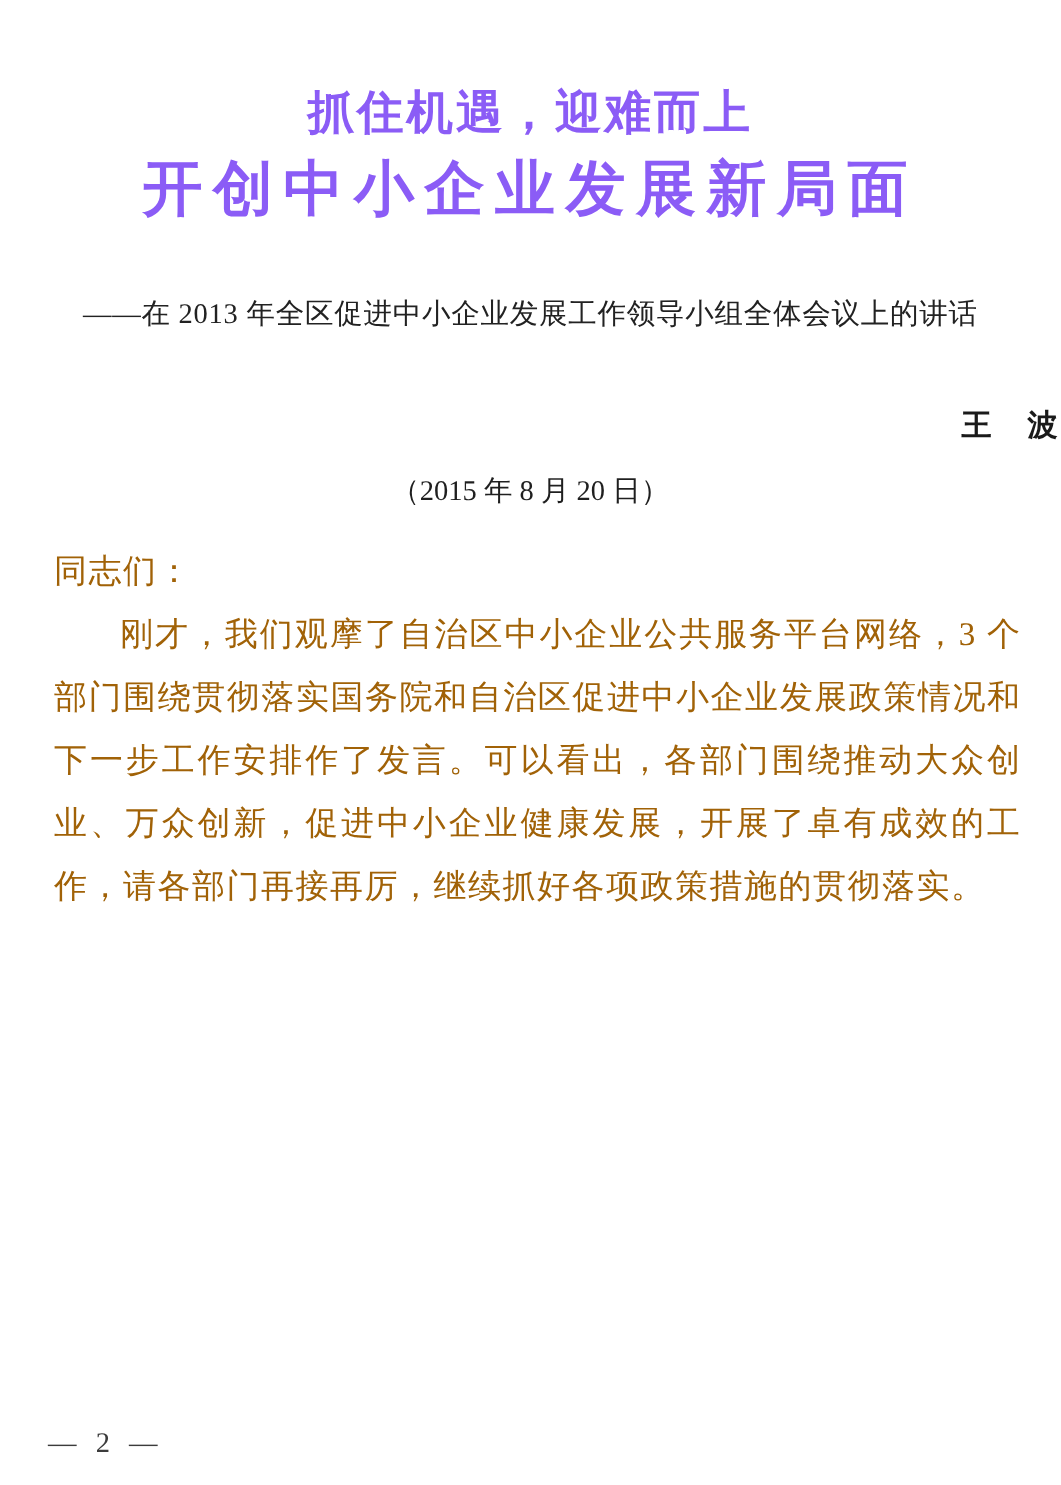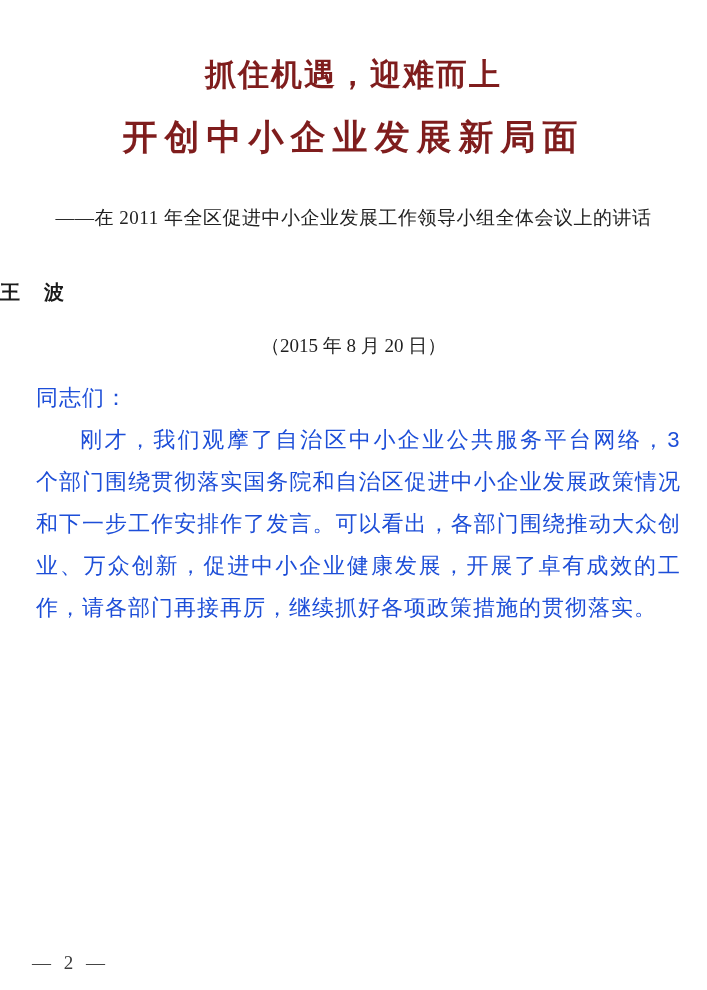--- a/index.html
+++ b/index.html
@@ -12,64 +12,63 @@
     width: 707px;
     height: 990px;
     background: #ffffff;
     overflow: hidden;
     font-family: "Liberation Serif", serif;
     color: #1f1f1f;
   }
   .title {
     text-align: center;
     font-weight: bold;
-    color: #7f1d1d;
+    color: #8b5cf6;
     line-height: 1.2;
   }
   .title-line1 {
     padding-top: 56px;
     font-size: 31px;
     letter-spacing: 2px;
   }
   .title-line2 {
-    margin-top: 24px;
-    font-size: 35px;
+    margin-top: 9px;
+    font-size: 40px;
     letter-spacing: 7px;
   }
   .subtitle {
     margin-top: 46px;
     text-align: center;
     font-size: 19px;
     letter-spacing: 0.5px;
     color: #222222;
   }
   .author {
     margin-top: 48px;
-    text-align: left;
+    text-align: right;
     font-size: 20px;
     font-weight: bold;
     letter-spacing: 2px;
     color: #1a1a1a;
   }
   .date {
-    margin-top: 27px;
+    margin-top: 17px;
     text-align: center;
     font-size: 19px;
     color: #1f1f1f;
   }
   .body-text {
     margin: 20px 26px 0 36px;
     width: 645px;
     font-size: 22px;
     line-height: 42px;
     text-align: justify;
     text-justify: inter-character;
     letter-spacing: 1px;
-    color: #1d4ed8;
-    font-family: Liberation Mono, monospace;
+    color: #a16207;
   }
   .body-text p {
     margin: 0;
     padding: 0;
   }
   .para {
     text-indent: 2em;
   }
   .page-number {
     position: absolute;
@@ -82,21 +81,21 @@
 </style>
 </head>
 <body>
 
 <div class="doc">
 
   <div class="title title-line1">抓住机遇，迎难而上</div>
 
   <div class="title title-line2">开创中小企业发展新局面</div>
 
-  <div class="subtitle">——在 2011 年全区促进中小企业发展工作领导小组全体会议上的讲话</div>
+  <div class="subtitle">——在 2013 年全区促进中小企业发展工作领导小组全体会议上的讲话</div>
 
   <div class="author">王　波</div>
 
   <div class="date">（2015 年 8 月 20 日）</div>
 
   <div class="body-text">
     <p class="salutation">同志们：</p>
     <p class="para">刚才，我们观摩了自治区中小企业公共服务平台网络，3 个部门围绕贯彻落实国务院和自治区促进中小企业发展政策情况和下一步工作安排作了发言。可以看出，各部门围绕推动大众创业、万众创新，促进中小企业健康发展，开展了卓有成效的工作，请各部门再接再厉，继续抓好各项政策措施的贯彻落实。</p>
   </div>
 

